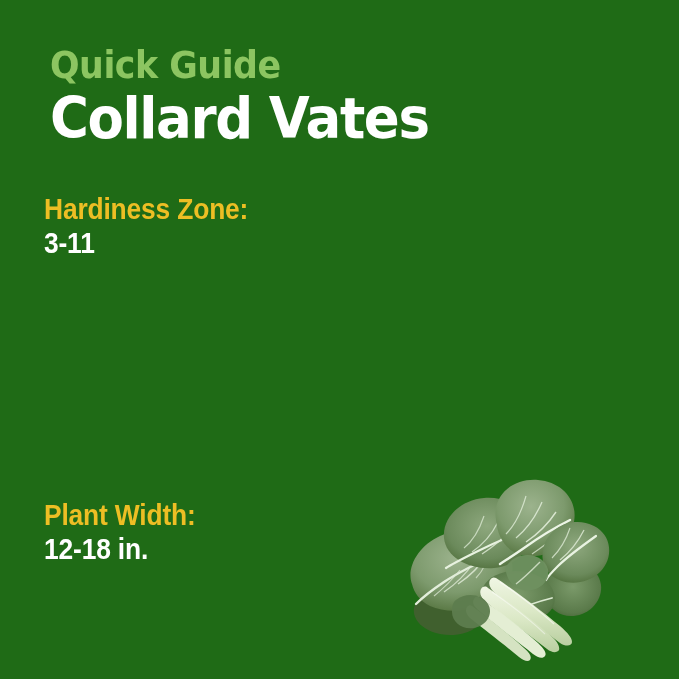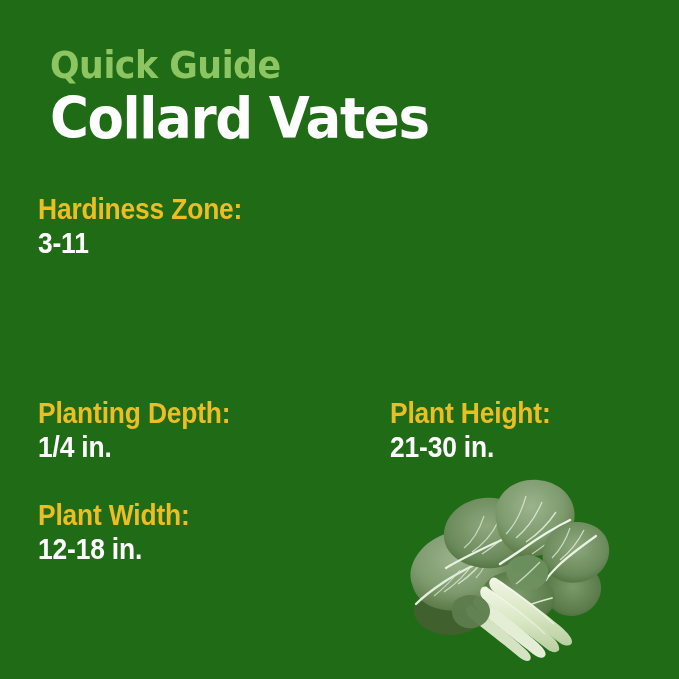--- a/index.html
+++ b/index.html
@@ -52,21 +52,21 @@
     margin-top: 3px;
     font-family: "DejaVu Sans", sans-serif;
     transform: scaleX(0.93);
     transform-origin: left center;
     white-space: nowrap;
   }
 
   
   #specs {
     position: absolute;
-    left: 38px;
+    left: 44px;
     top: 192px;
     width: 610px;
   }
   .spec-row {
     position: relative;
     height: 102px;
   }
   .spec-cell {
     position: absolute;
     top: 0;
@@ -125,28 +125,20 @@
       <div class="spec-cell col-left">
         <span class="spec-label">Hardiness Zone:</span>
         <span class="spec-value">3-11</span>
       </div>
     </div>
 
     <div class="spec-row">
     </div>
 
     <div class="spec-row">
-      <div class="spec-cell col-left">
-        <span class="spec-label">Planting Depth:</span>
-        <span class="spec-value">1/4 in.</span>
-      </div>
-      <div class="spec-cell col-right">
-        <span class="spec-label">Plant Height:</span>
-        <span class="spec-value">21-30 in.</span>
-      </div>
     </div>
 
     <div class="spec-row">
       <div class="spec-cell col-left">
         <span class="spec-label">Plant Width:</span>
         <span class="spec-value">12-18 in.</span>
       </div>
     </div>
 
   </div>

